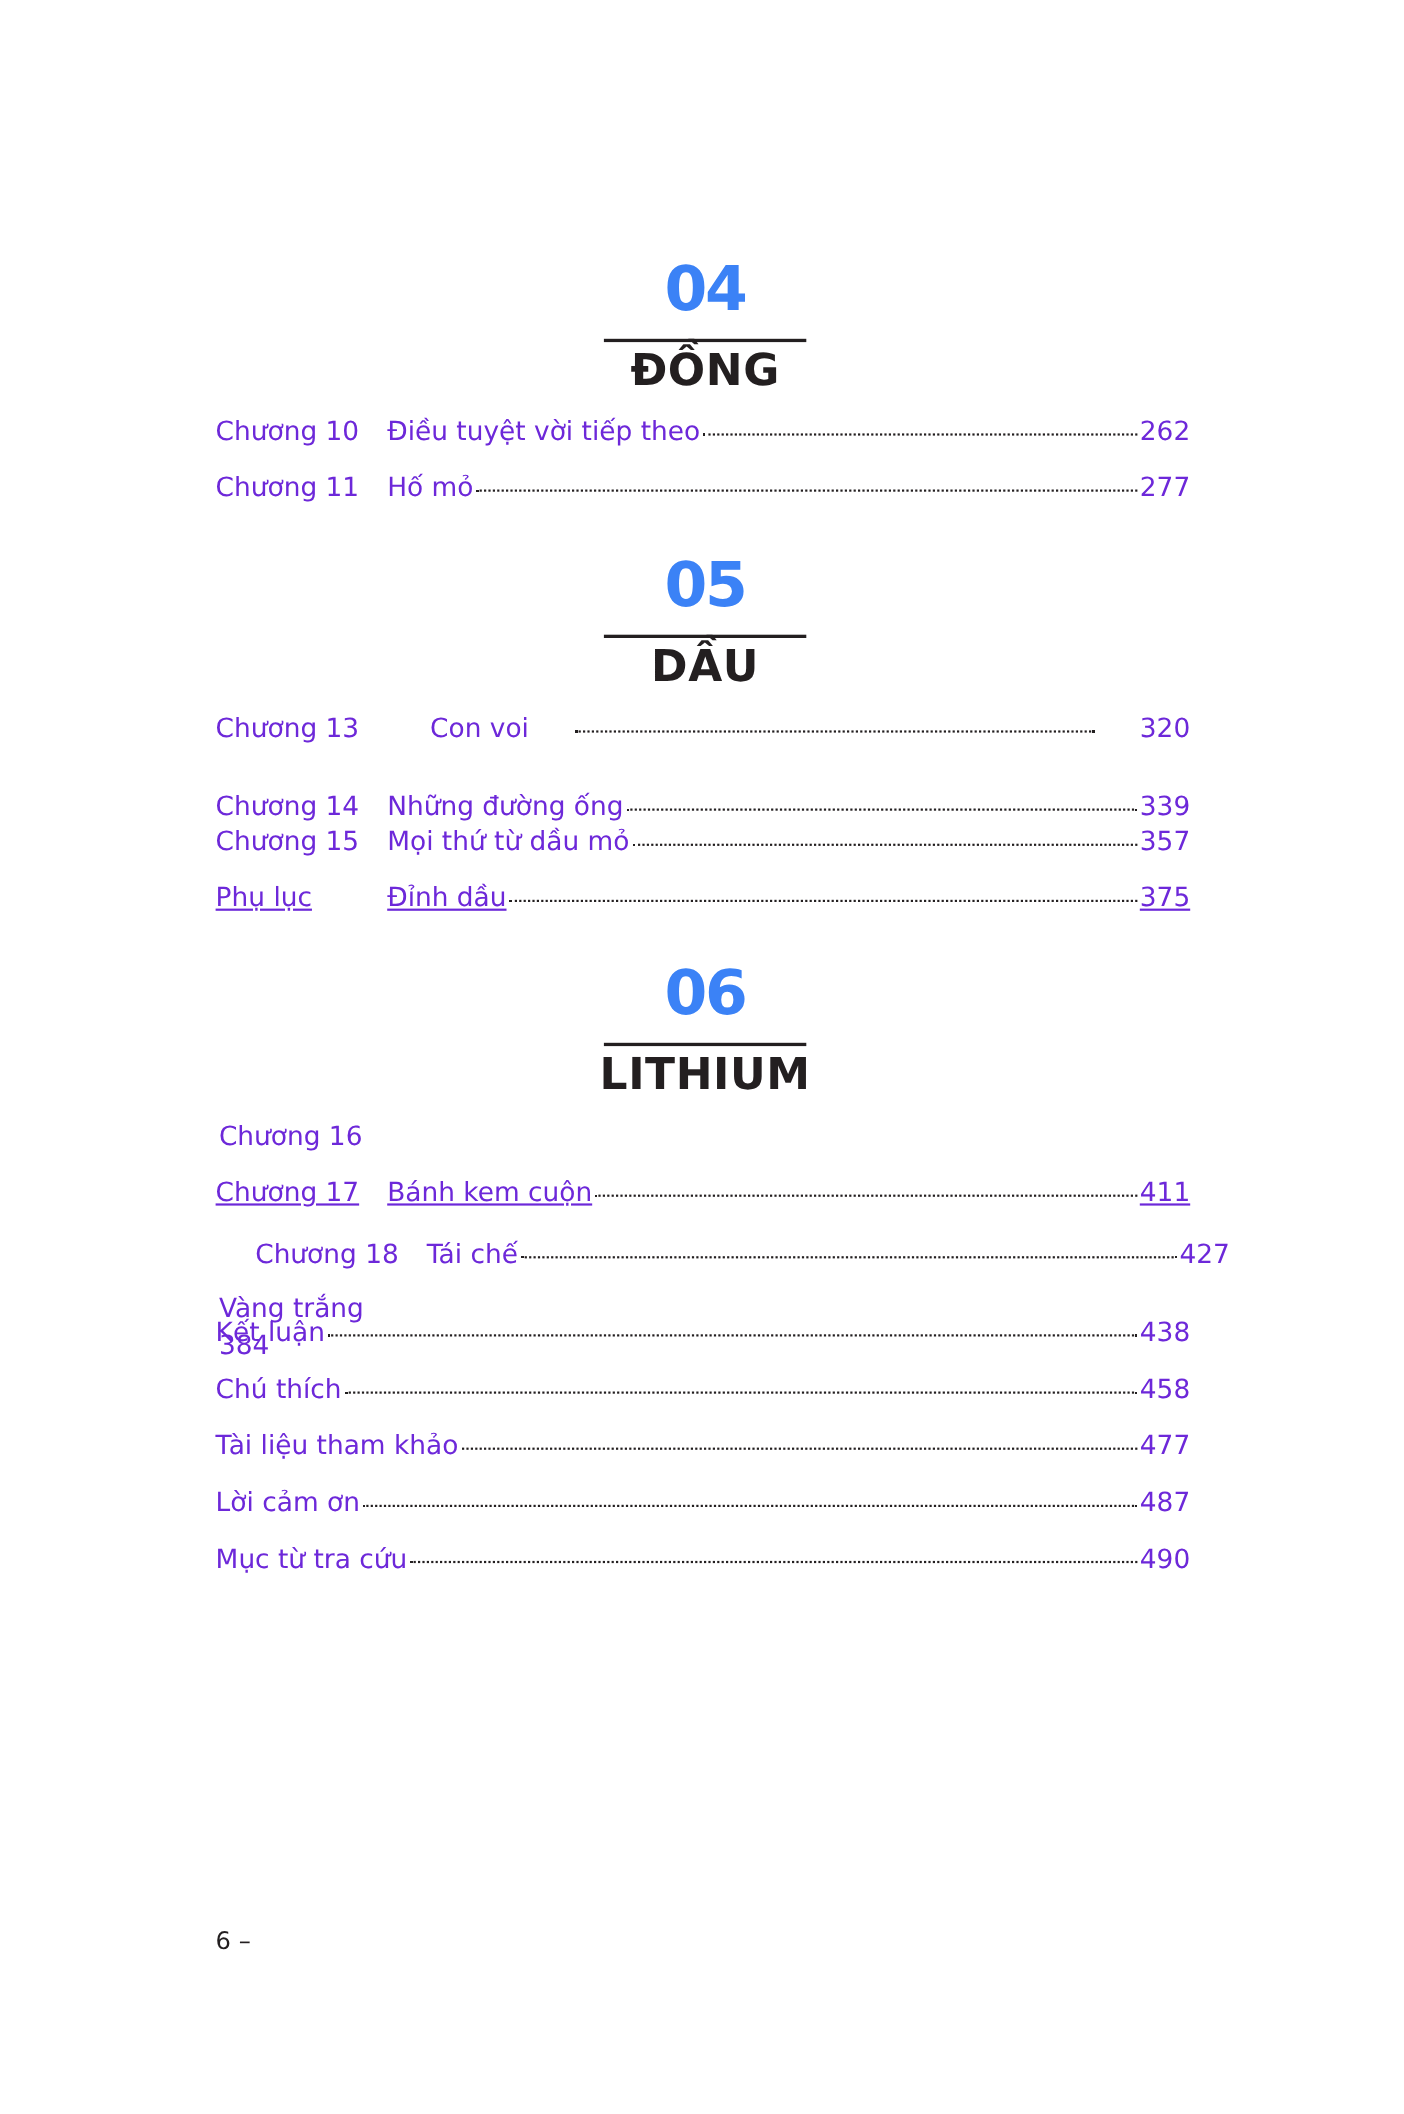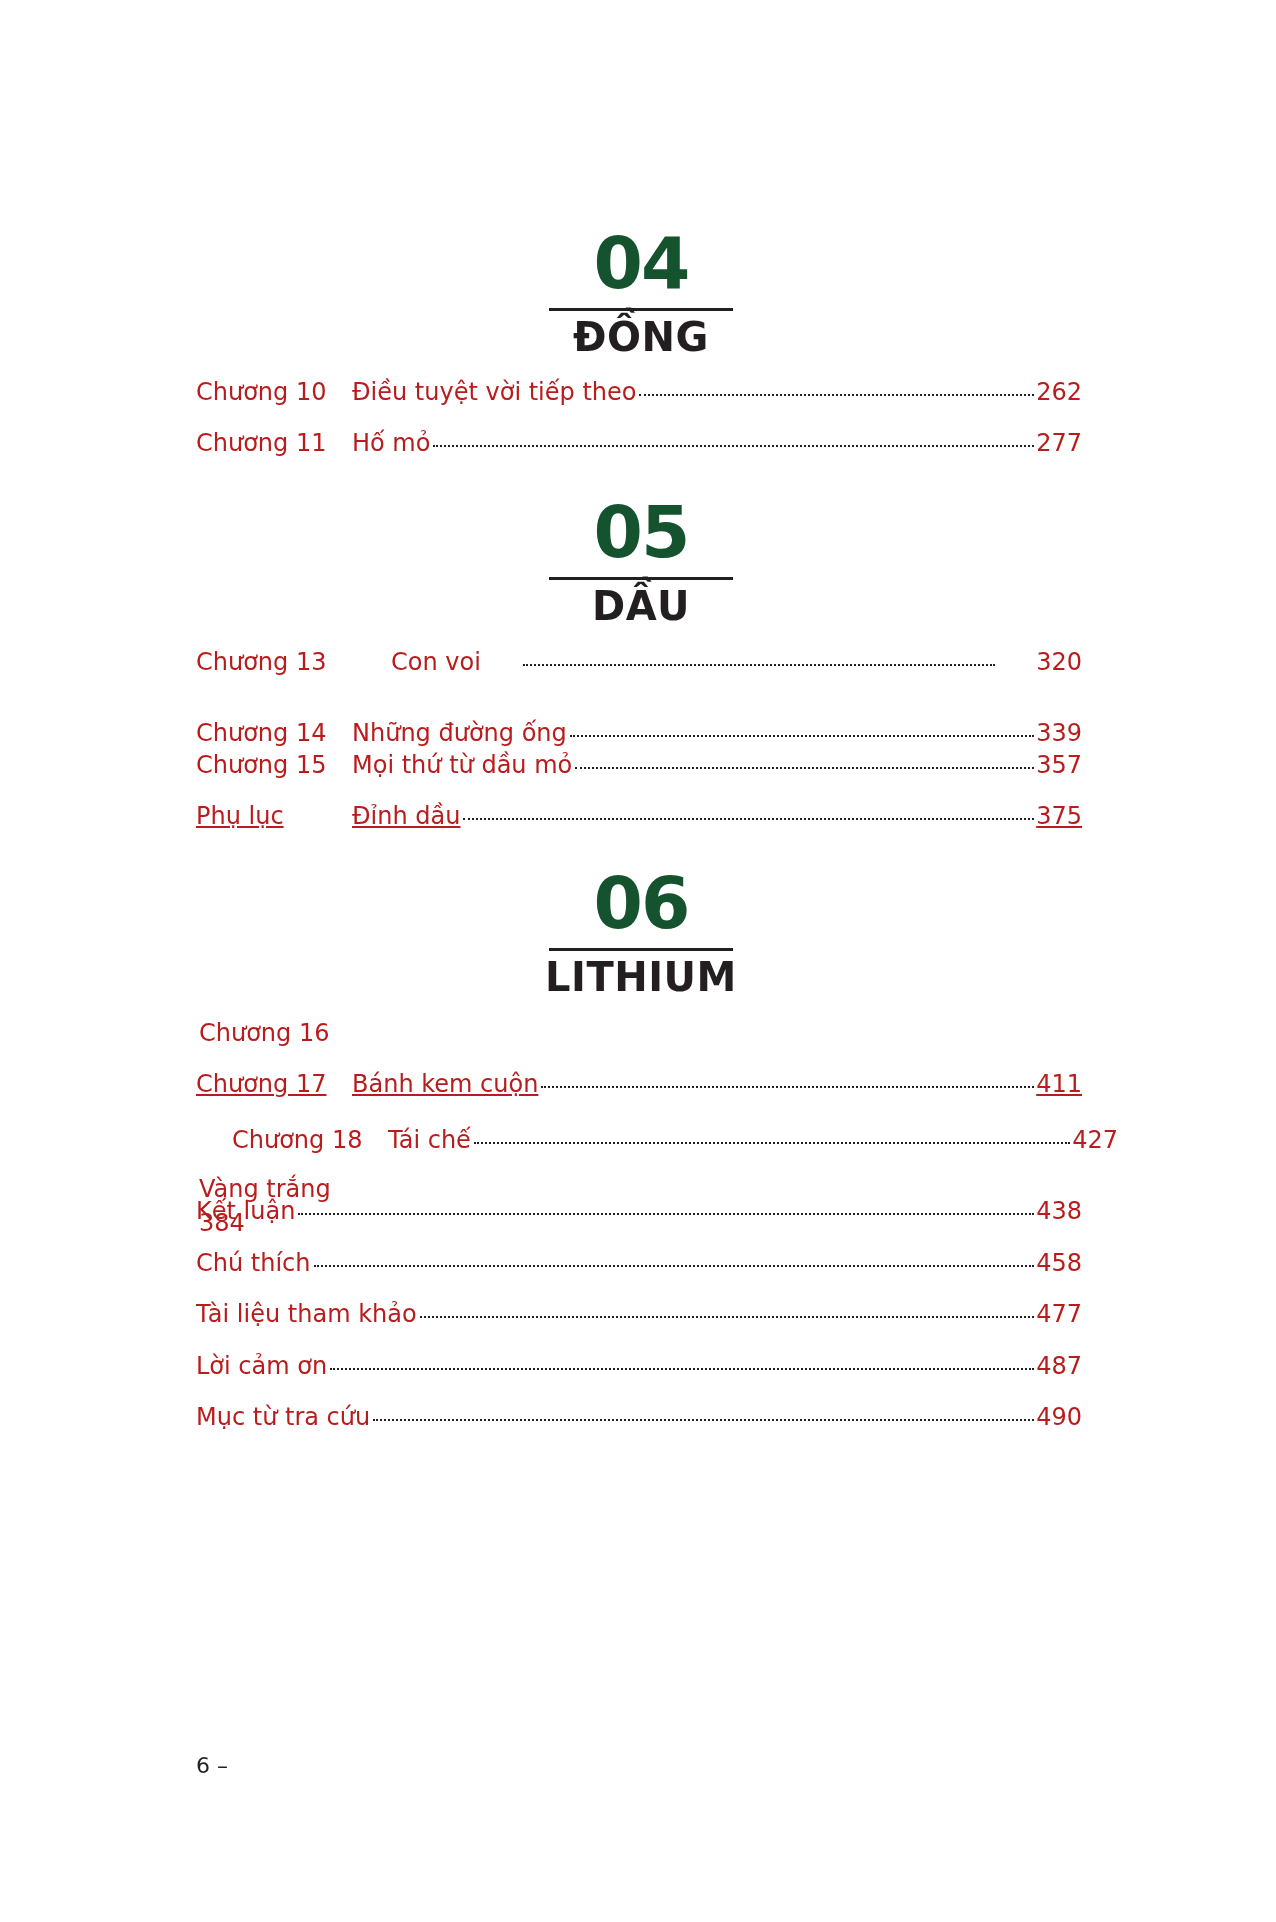--- a/index.html
+++ b/index.html
@@ -22,24 +22,24 @@
     }
     .section-head {
       position: absolute;
       left: 549px;
       width: 184px;
       text-align: center;
     }
     .section-num {
       font-family: "DejaVu Sans", sans-serif;
       font-weight: bold;
-      font-size: 71px;
+      font-size: 56px;
       line-height: 84px;
       letter-spacing: -2px;
-      color: #14532d;
+      color: #3b82f6;
       height: 80px;
     }
     .section-rule {
       height: 3px;
       background: #231f20;
       margin-top: 6px;
       width: 184px;
     }
     .section-name {
       font-family: "DejaVu Sans", sans-serif;
@@ -55,21 +55,21 @@
     }
     .toc-row {
       position: absolute;
       left: 196px;
       width: 886px;
       height: 32px;
       display: flex;
       align-items: baseline;
       font-size: 24px;
       line-height: 32px;
-      color: #b91c1c;
+      color: #6d28d9;
       white-space: nowrap;
     }
     .toc-label {
       width: 156px;
       flex: 0 0 156px;
     }
     .toc-title {
       flex: 0 0 auto;
     }
     .toc-leader {

